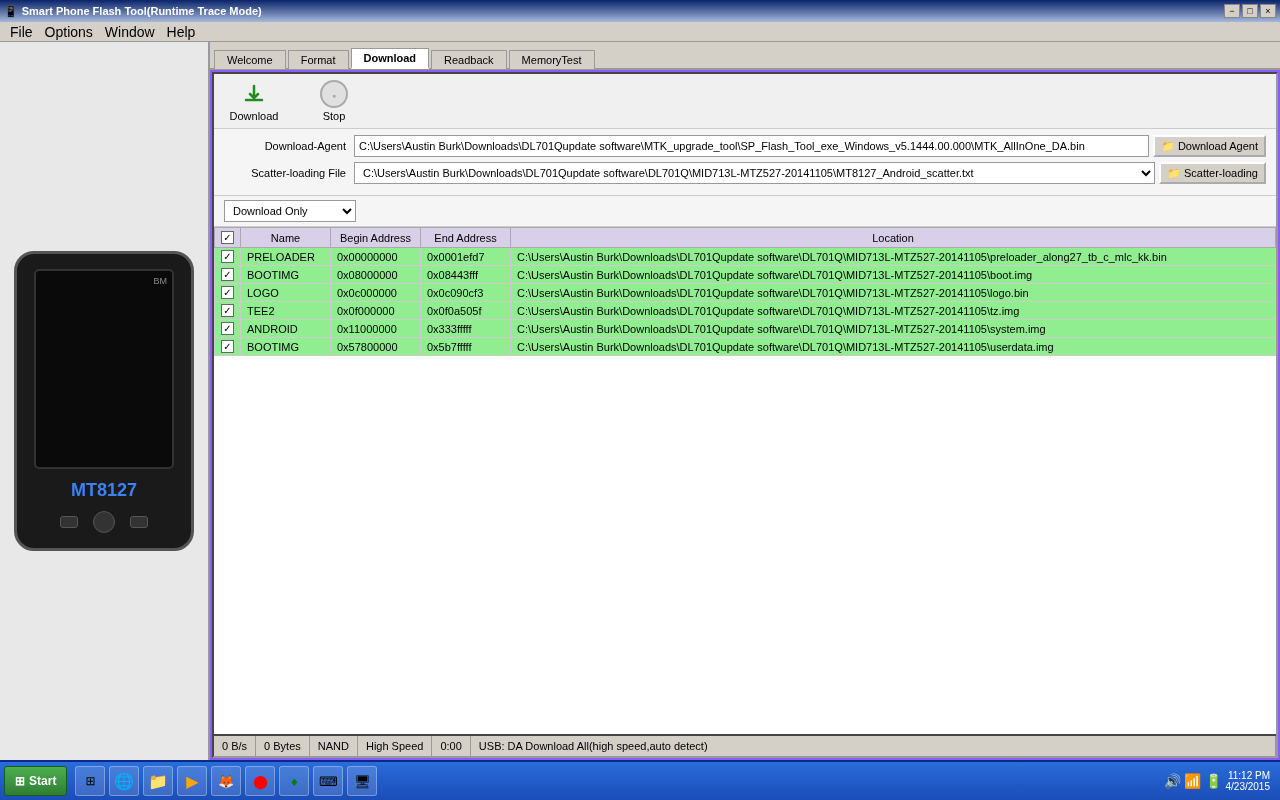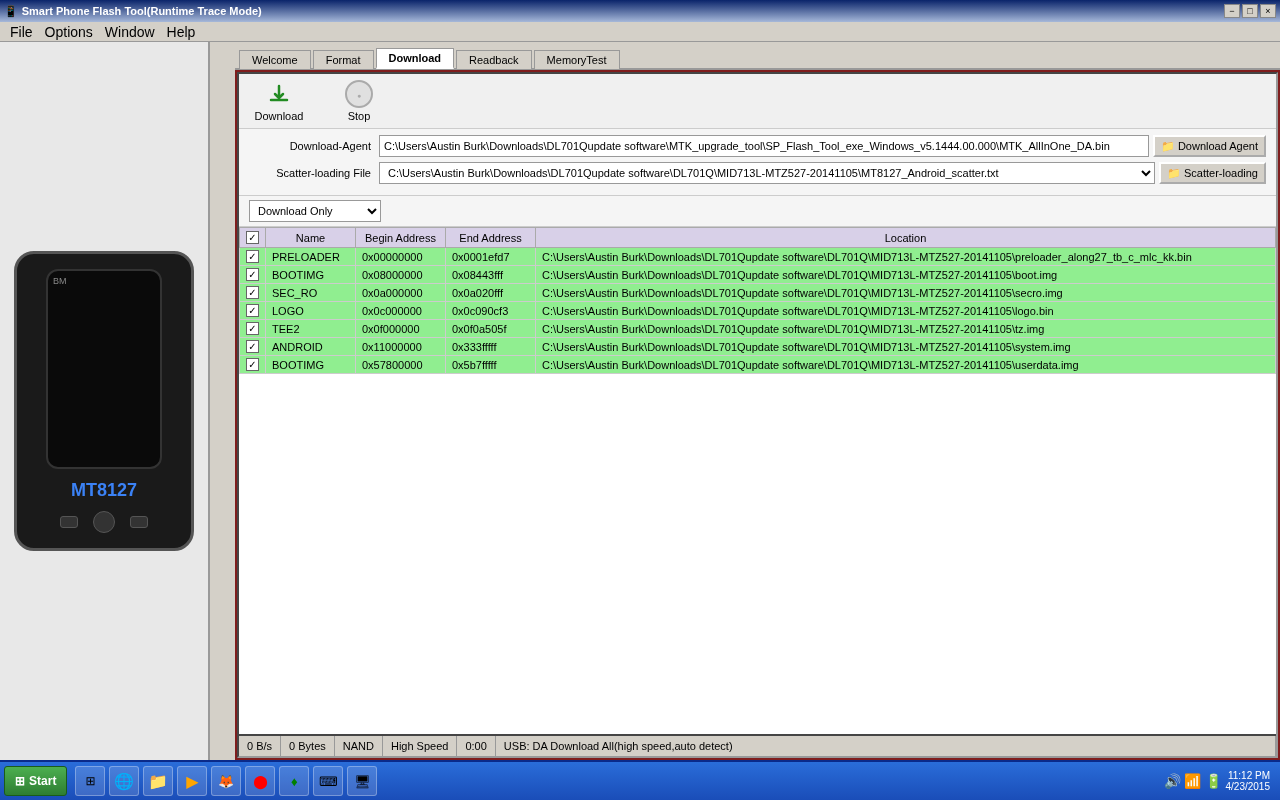--- a/index.html
+++ b/index.html
@@ -58,28 +58,28 @@
       border-radius: 20px;
       border: 3px solid #555;
       display: flex;
       flex-direction: column;
       align-items: center;
       justify-content: space-between;
       padding: 15px 10px;
       position: relative;
     }
     .phone-screen {
-      width: 116px;
+      width: 140px;
       height: 200px;
       background: #0a0a0a;
-      border-radius: 12px;
+      border-radius: 5px;
       border: 2px solid #333;
       display: flex;
       align-items: flex-start;
-      justify-content: flex-start;
+      justify-content: flex-end;
       padding: 5px;
     }
     .phone-screen .bm { color: #888; font-size: 9px; }
     .phone-label {
       color: #3b82f6;
       font-size: 18px;
       font-weight: bold;
     }
     .phone-buttons {
       display: flex;
@@ -93,24 +93,23 @@
       border: 1px solid #555;
     }
     .phone-btn.home {
       width: 22px; height: 22px;
       border-radius: 50%;
     }
 
     
     #right-panel {
       flex: 1;
-      background: #7f1d1d;
+      background: #8b5cf6;
       display: flex;
       flex-direction: column;
-      margin-left: 25px;
     }
 
     
     #tabs {
       background: #d4d0c8;
       display: flex;
       align-items: flex-end;
       padding: 4px 4px 0;
       border-bottom: 2px solid #999;
       height: 28px;
@@ -455,27 +454,20 @@
                 <td class="col-begin">0x00000000</td>
                 <td class="col-end">0x0001efd7</td>
                 <td class="col-loc">C:\Users\Austin Burk\Downloads\DL701Qupdate software\DL701Q\MID713L-MTZ527-20141105\preloader_along27_tb_c_mlc_kk.bin</td>
               </tr>
               <tr style="background: rgb(144, 238, 144);">
                 <td><div class="chk checked"></div></td>
                 <td class="col-name">BOOTIMG</td>
                 <td class="col-begin">0x08000000</td>
                 <td class="col-end">0x08443fff</td>
                 <td class="col-loc">C:\Users\Austin Burk\Downloads\DL701Qupdate software\DL701Q\MID713L-MTZ527-20141105\boot.img</td>
-              </tr>
-              <tr style="background: rgb(144, 238, 144);">
-                <td><div class="chk checked"></div></td>
-                <td class="col-name">SEC_RO</td>
-                <td class="col-begin">0x0a000000</td>
-                <td class="col-end">0x0a020fff</td>
-                <td class="col-loc">C:\Users\Austin Burk\Downloads\DL701Qupdate software\DL701Q\MID713L-MTZ527-20141105\secro.img</td>
               </tr>
               <tr style="background: rgb(144, 238, 144);">
                 <td><div class="chk checked"></div></td>
                 <td class="col-name">LOGO</td>
                 <td class="col-begin">0x0c000000</td>
                 <td class="col-end">0x0c090cf3</td>
                 <td class="col-loc">C:\Users\Austin Burk\Downloads\DL701Qupdate software\DL701Q\MID713L-MTZ527-20141105\logo.bin</td>
               </tr>
               <tr style="background: rgb(144, 238, 144);">
                 <td><div class="chk checked"></div></td>

